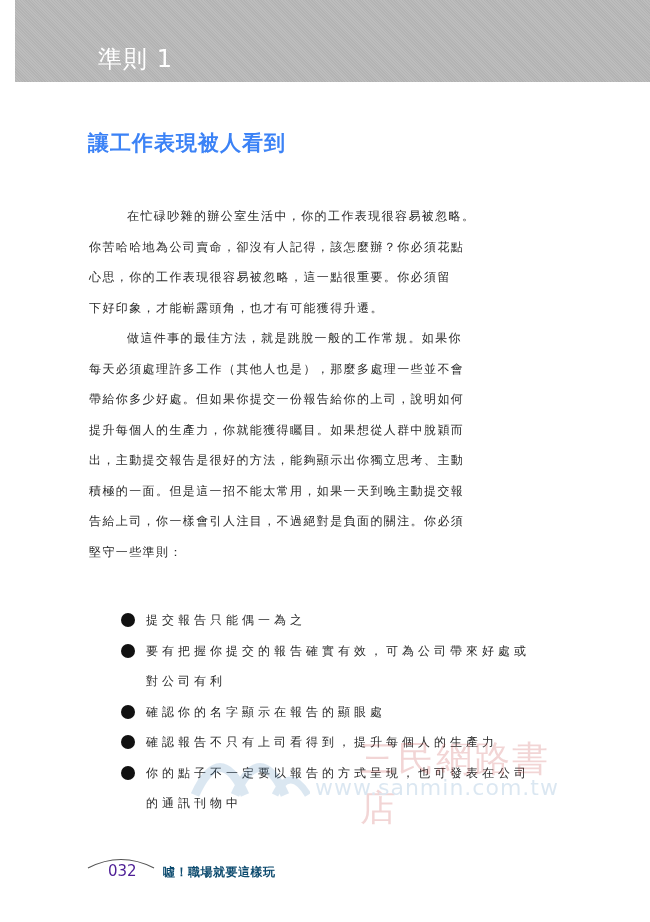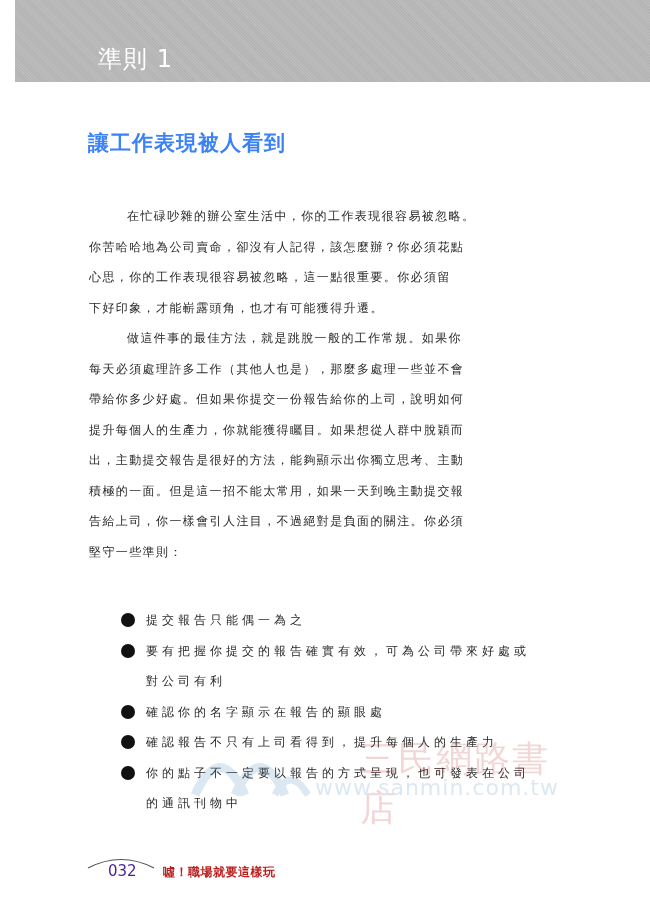--- a/index.html
+++ b/index.html
@@ -66,21 +66,21 @@
     position: absolute; left: 86px; top: 855px; width: 70px; height: 14px;
   }
   .page-number {
     position: absolute; left: 108px; top: 862px;
     font-family: "DejaVu Sans", "Liberation Sans", sans-serif;
     font-size: 15px; color: #4c1d95;
   }
   .book-title {
     position: absolute; left: 163px; top: 864px;
     font-family: "DejaVu Sans", "Liberation Sans", sans-serif;
-    font-size: 12px; font-weight: bold; color: #b91c1c; letter-spacing: 0.5px;
+    font-size: 12px; font-weight: bold; color: #0c4a6e; letter-spacing: 0.5px;
   }
 </style>
 </head>
 <body>
 
 <div class="header-band">
   <div class="chapter-label">準則 1</div>
 </div>
 
 <div class="section-title">讓工作表現被人看到</div>

